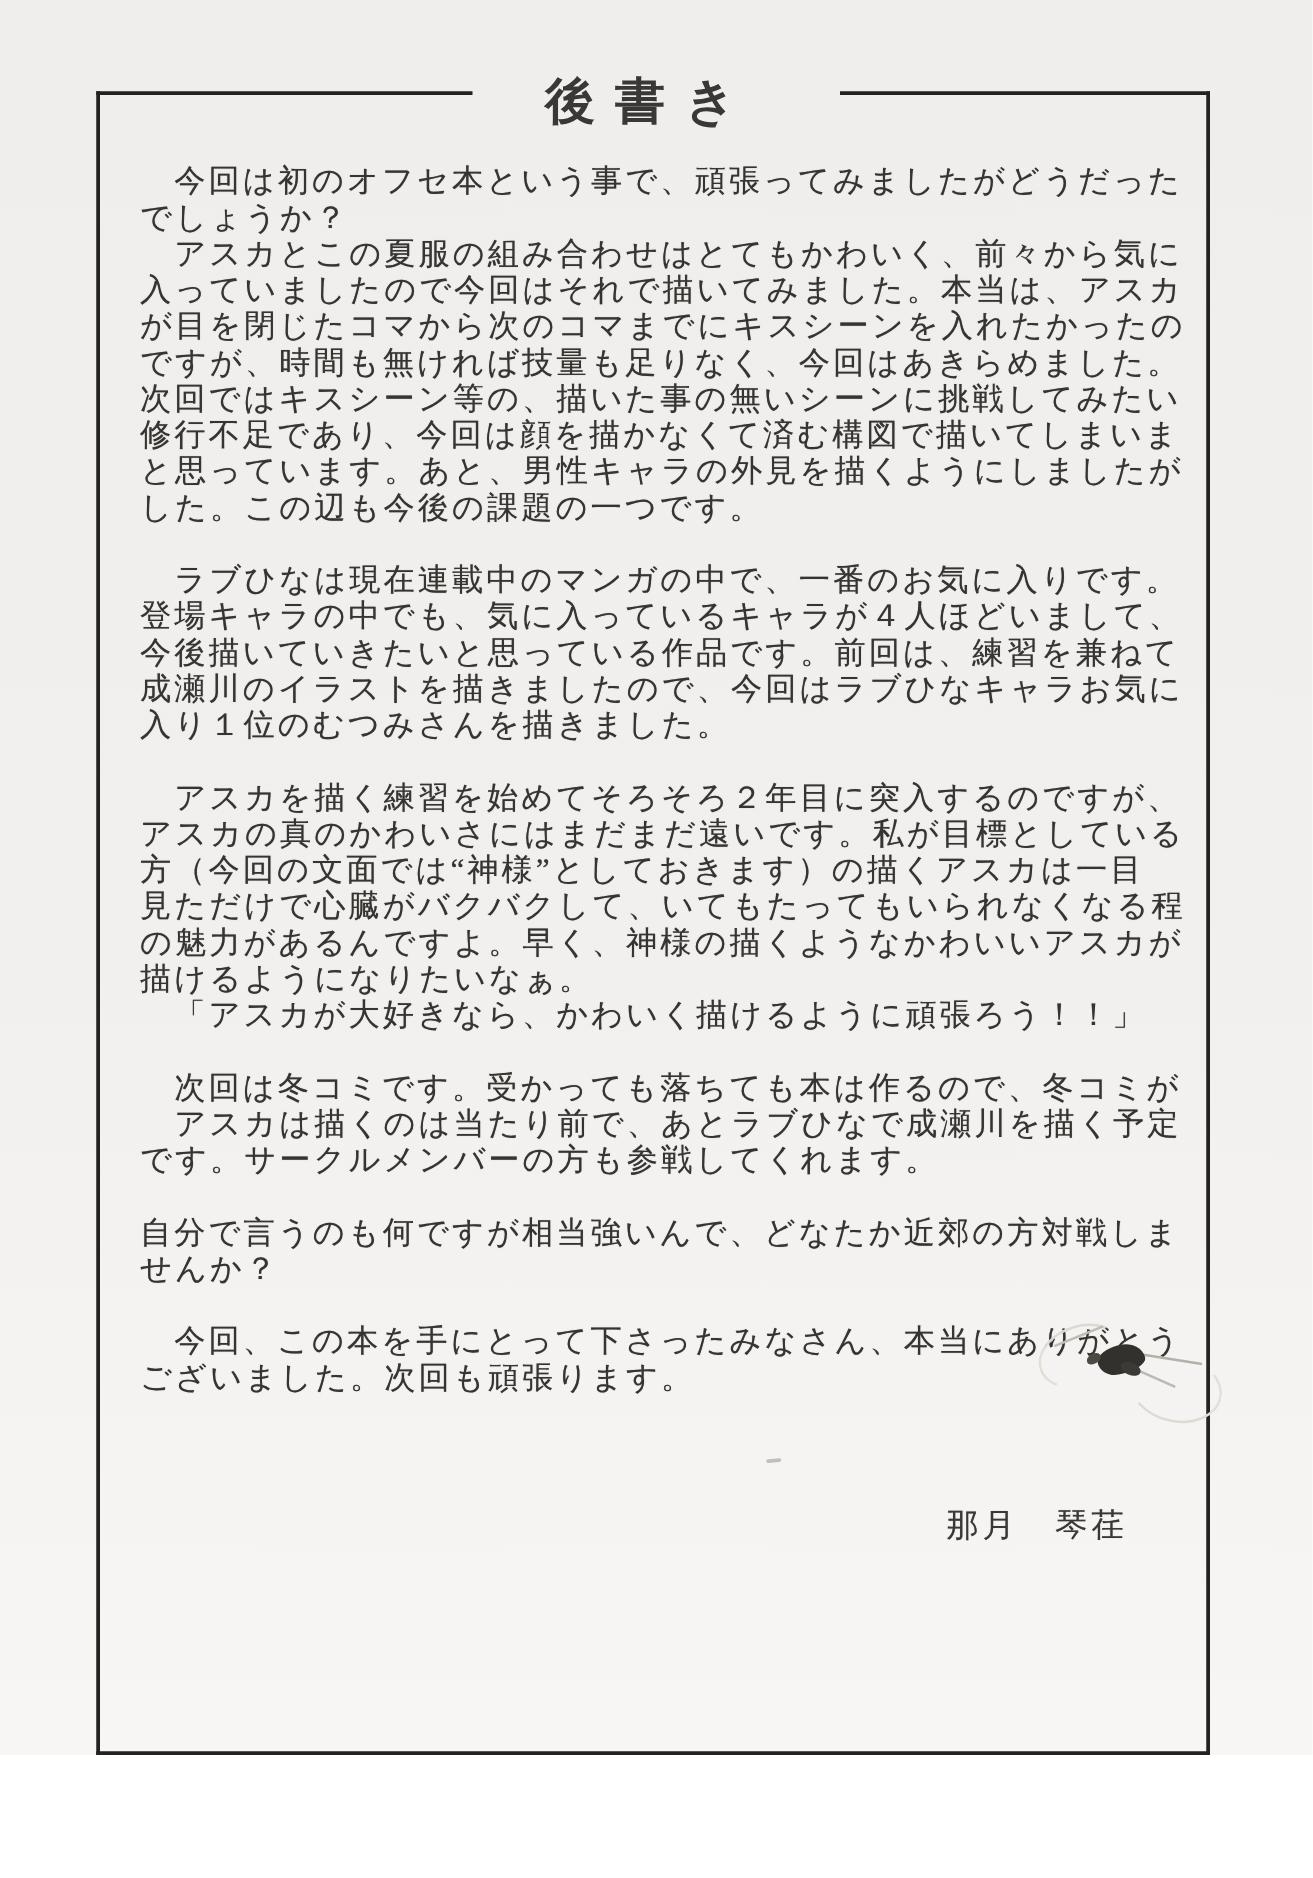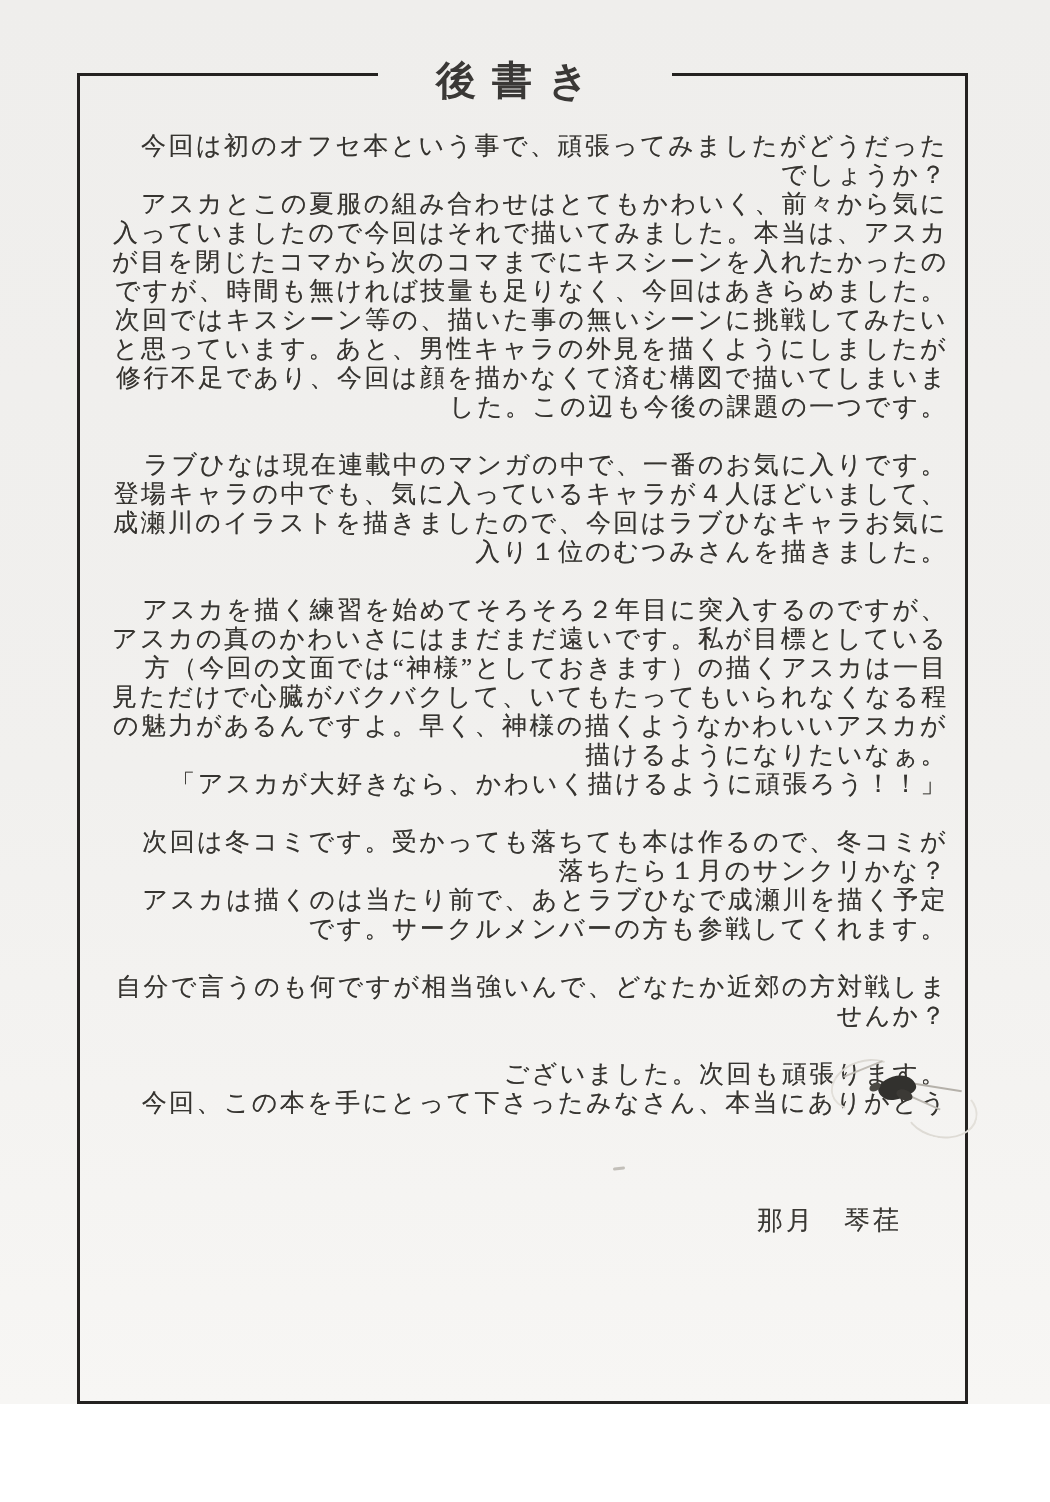--- a/index.html
+++ b/index.html
@@ -3,21 +3,20 @@
 <meta charset="utf-8">
 <style>
   html,body{margin:0;padding:0;}
   .page{
     position:relative;
     width:1050px;height:1404px;
     background:linear-gradient(180deg,#efeeec 0%,#f1f0ee 55%,#f7f6f4 100%);
     font-family:"Liberation Serif","DejaVu Serif",serif;
     color:#35332f;
     overflow:hidden;
-    text-align:right;
   }
   
   .b-seg{position:absolute;background:#242220;}
   .b-left{left:77px;top:73px;width:3px;height:1332px;}
   .b-right{left:965px;top:73px;width:3px;height:1332px;}
   .b-bottom{left:77px;top:1401px;width:891px;height:4px;}
   .b-top-l{left:77px;top:73px;width:301px;height:3px;}
   .b-top-r{left:672px;top:73px;width:296px;height:3px;}
 
   .page-title{
@@ -81,52 +80,52 @@
 
   <div class="body-text" id="body-text">
       <div class="block">
         <div class="line">　今回は初のオフセ本という事で、頑張ってみましたがどうだった</div>
         <div class="line">でしょうか？</div>
         <div class="line">　アスカとこの夏服の組み合わせはとてもかわいく、前々から気に</div>
         <div class="line">入っていましたので今回はそれで描いてみました。本当は、アスカ</div>
         <div class="line">が目を閉じたコマから次のコマまでにキスシーンを入れたかったの</div>
         <div class="line">ですが、時間も無ければ技量も足りなく、今回はあきらめました。</div>
         <div class="line">次回ではキスシーン等の、描いた事の無いシーンに挑戦してみたい</div>
+        <div class="line">修行不足であり、今回は顔を描かなくて済む構図で描いてしまいま</div>
         <div class="line">と思っています。あと、男性キャラの外見を描くようにしましたが</div>
-        <div class="line">修行不足であり、今回は顔を描かなくて済む構図で描いてしまいま</div>
         <div class="line">した。この辺も今後の課題の一つです。</div>
       </div>
       <div class="block">
         <div class="line">　ラブひなは現在連載中のマンガの中で、一番のお気に入りです。</div>
         <div class="line">登場キャラの中でも、気に入っているキャラが４人ほどいまして、</div>
+        <div class="line">今後描いていきたいと思っている作品です。前回は、練習を兼ねて</div>
         <div class="line">成瀬川のイラストを描きましたので、今回はラブひなキャラお気に</div>
         <div class="line">入り１位のむつみさんを描きました。</div>
       </div>
       <div class="block">
         <div class="line">　アスカを描く練習を始めてそろそろ２年目に突入するのですが、</div>
         <div class="line">アスカの真のかわいさにはまだまだ遠いです。私が目標としている</div>
         <div class="line">方（今回の文面では“神様”としておきます）の描くアスカは一目</div>
         <div class="line">見ただけで心臓がバクバクして、いてもたってもいられなくなる程</div>
         <div class="line">の魅力があるんですよ。早く、神様の描くようなかわいいアスカが</div>
         <div class="line">描けるようになりたいなぁ。</div>
         <div class="line">　「アスカが大好きなら、かわいく描けるように頑張ろう！！」</div>
       </div>
       <div class="block">
         <div class="line">　次回は冬コミです。受かっても落ちても本は作るので、冬コミが</div>
-        <div class="line">落ちたら１月のサンクリかな？</div>
         <div class="line">　アスカは描くのは当たり前で、あとラブひなで成瀬川を描く予定</div>
         <div class="line">です。サークルメンバーの方も参戦してくれます。</div>
       </div>
       <div class="block">
         <div class="line">自分で言うのも何ですが相当強いんで、どなたか近郊の方対戦しま</div>
         <div class="line">せんか？</div>
       </div>
       <div class="block">
+        <div class="line">　今回、この本を手にとって下さったみなさん、本当にありがとう</div>
         <div class="line">ございました。次回も頑張ります。</div>
-        <div class="line">　今回、この本を手にとって下さったみなさん、本当にありがとう</div>
       </div>
     </div>
 
   <div class="signature">那月　琴荏</div>
 
   <div class="page-number">47</div>
 
   <div class="blot blot-swirl1"></div>
   <div class="blot blot-swirl2"></div>
   <div class="blot blot-leg1"></div>

